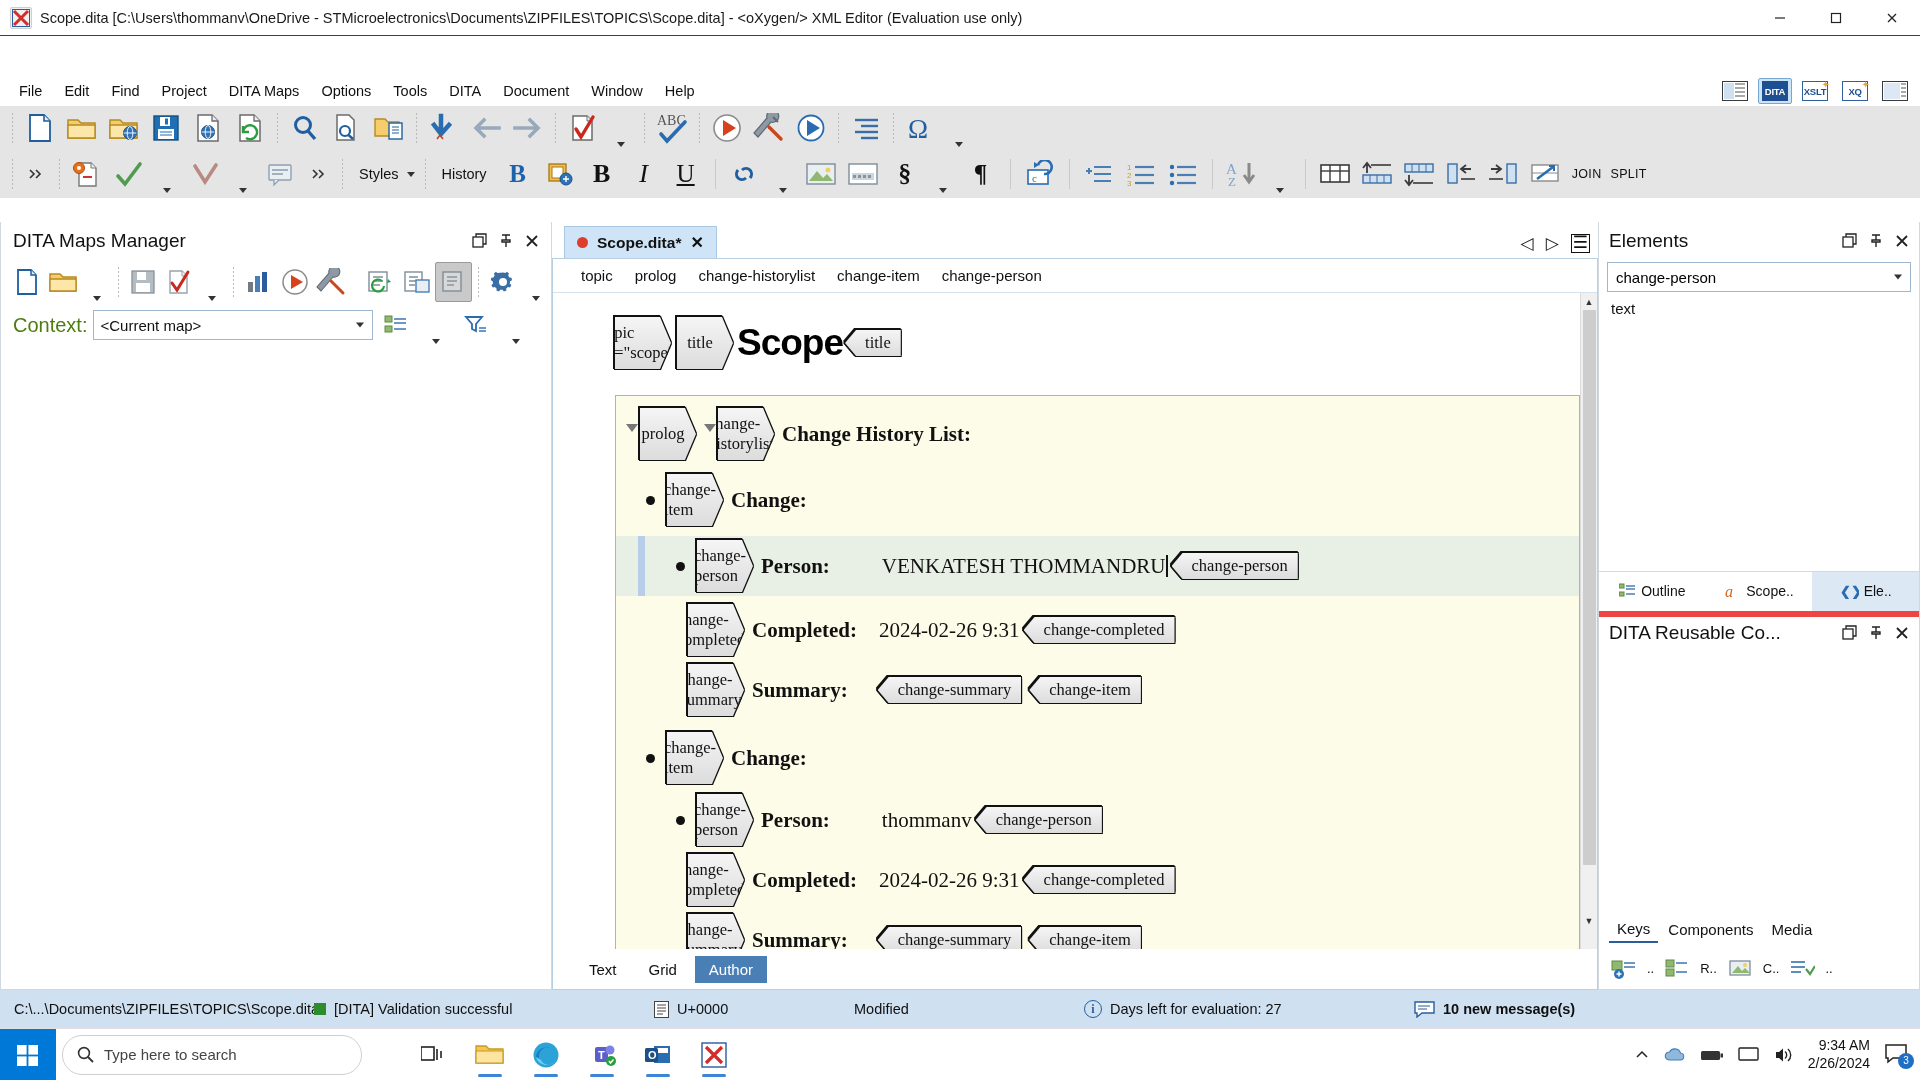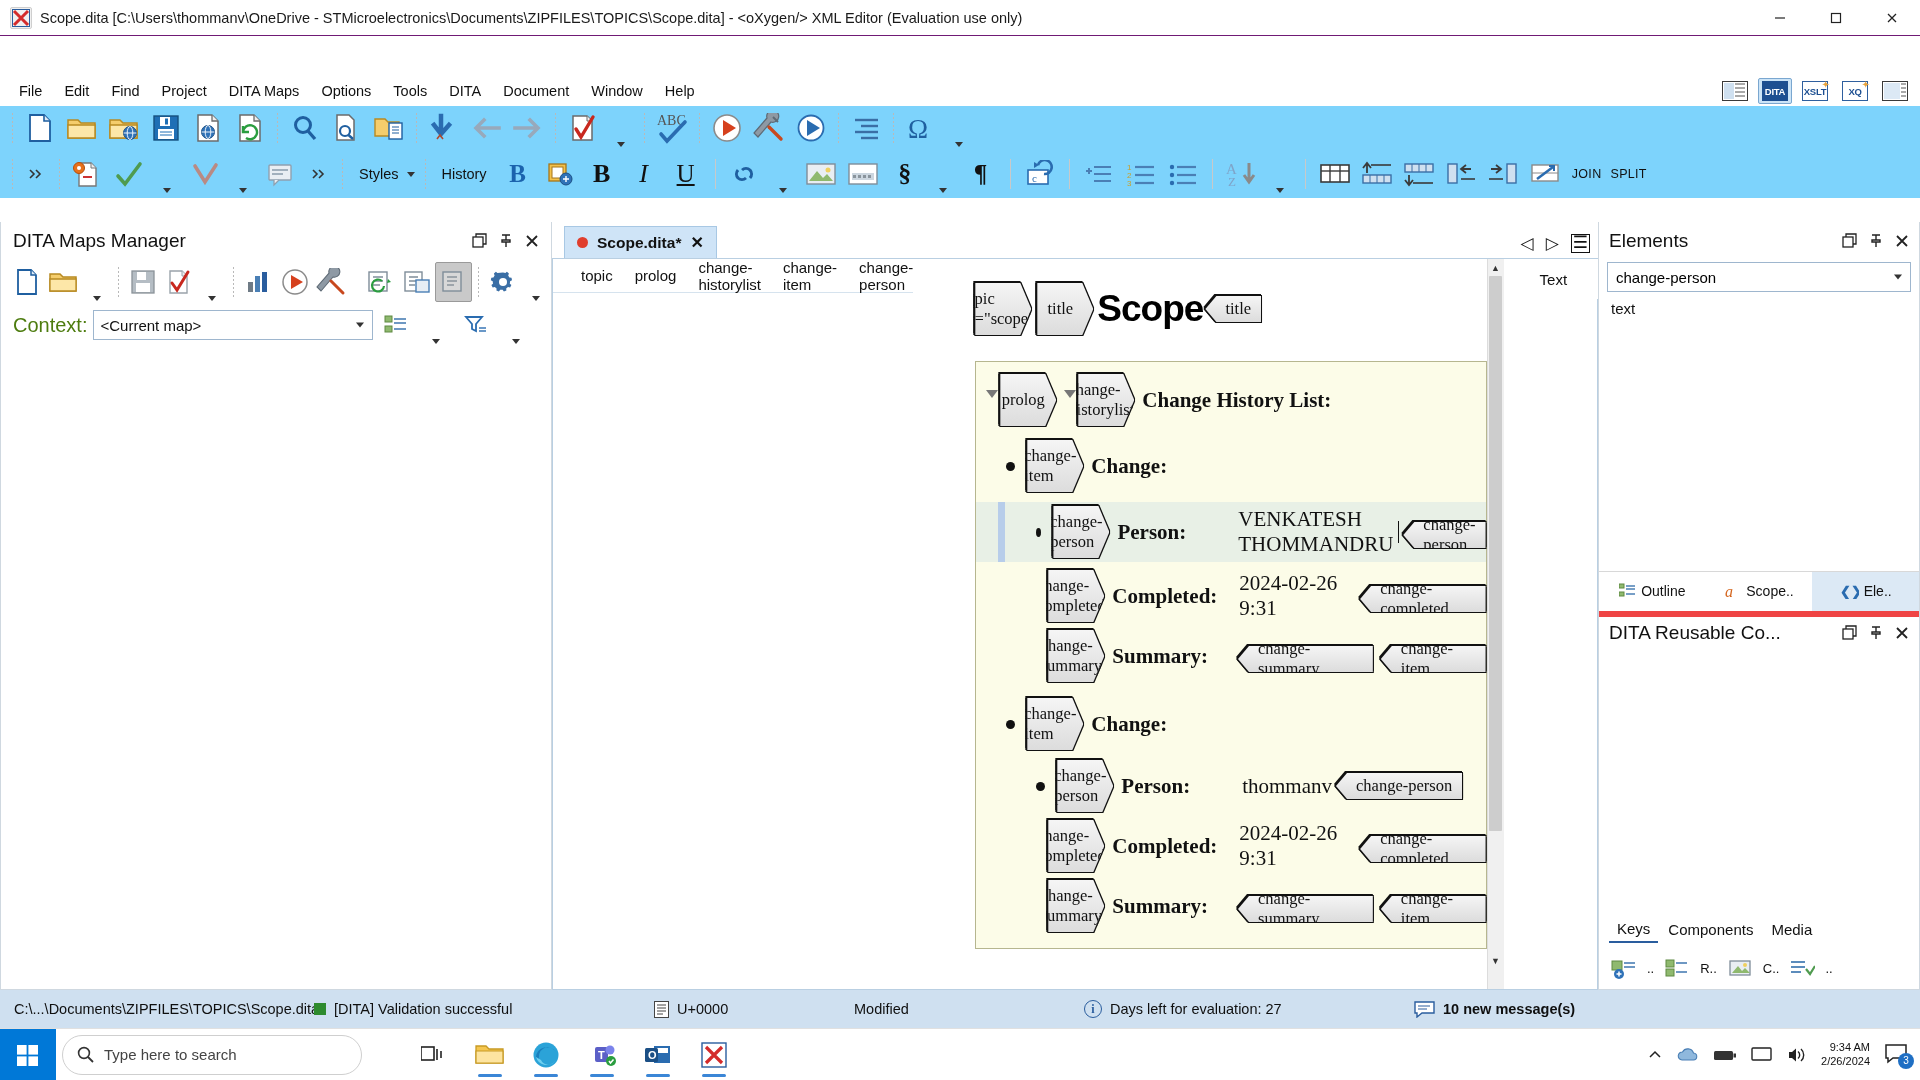--- a/index.html
+++ b/index.html
@@ -52,21 +52,21 @@
     width:26px;height:20px;border:1.4px solid #2f5f9e; background:#fff;
     color:#1d4f91;font-size:9.5px;font-weight:bold;display:flex;align-items:center;justify-content:center;
     letter-spacing:-0.3px;
   }
   .badge-box.dita { background:#1d4f91; color:#fff; border-color:#1d4f91;}
   .star { position:absolute; top:1px; right:2px; color:#e8a33d; font-size:10px; }
 
   
   .toolbar {
     display: flex; align-items: center; height: 44px;
-    padding-left: 6px; background: #7dd3fc; gap: 0px; text-align: right;
+    padding-left: 6px; background: #e5e5e5; gap: 0px; text-align: right;
   }
   .tb2 { height: 48px; }
   .tbtn {
     width: 42px; height: 40px; display: flex; align-items: center; justify-content: center;
     position: relative; border: 1px solid transparent; border-radius: 2px;
   }
   .tbtn.small { width: 34px; }
   .sep { width: 1px; height: 30px; margin: 0 6px;
          background: repeating-linear-gradient(to bottom, #b9b9b9 0 2px, transparent 2px 4px); }
   .sep-solid { width:1px; height:30px; background:#c9c9c9; margin:0 8px;}
@@ -109,21 +109,21 @@
   .tabstrip { height:36px; display:flex; align-items:flex-end; position:relative; background:#fff; padding-left:12px;}
   .etab {
     height: 32px; display:flex; align-items:center; gap:9px; padding: 0 12px;
     background:#cfe4f7; border:1px solid #a8c8e4; border-bottom:none;
     font-size:15.5px; color:#111; font-weight:bold;
   }
   .dot { width:11px;height:11px;border-radius:50%; background:#e03e2d; }
   .tab-x { font-size:16px; font-weight:bold; color:#111; }
   .tabstrip-right { position:absolute; right:8px; bottom:4px; display:flex; align-items:center; gap:12px;}
   .editorbox {
-    flex:1; border:1px solid #b9cfe2; border-top:1px solid #b9cfe2; margin:0; display:flex; flex-direction:row; min-height:0;
+    flex:1; border:1px solid #b9cfe2; border-top:1px solid #b9cfe2; margin:0; display:flex; flex-direction:column; min-height:0;
   }
   .breadcrumb {
     height:34px; display:flex; align-items:center; gap:22px; padding-left:28px;
     border-bottom:1px solid #d6e3ee; font-size:15px; color:#111; background:#fff;
   }
   .canvas-area { flex:1; display:flex; min-height:0; position:relative; background:#fff;}
   .canvas {
     flex:1; position:relative; overflow:hidden; background:#fff;
     padding: 24px 0 0 62px;
   }
@@ -198,21 +198,21 @@
   
   .taskbar{ position:absolute;left:0;right:0;bottom:0;height:52px;background:#ffffff;
             display:flex;align-items:center; border-top:1px solid #e0e0e0;}
   .start{ width:56px;height:52px;background:#0078d7;display:flex;align-items:center;justify-content:center;}
   .searchbox{ width:300px;height:40px;background:#ffffff;border:1px solid #cfcfcf;border-radius:20px;
               display:flex;align-items:center;gap:10px;padding:0 14px;margin-left:6px;font-size:15px;color:#444;}
   .tasks{ display:flex; align-items:center; gap:4px; margin-left:46px;}
   .tsk{ width:52px;height:48px;display:flex;align-items:center;justify-content:center;position:relative;}
   .tsk.run::after{ content:""; position:absolute; bottom:2px; left:14px; width:24px; height:3px; background:#3b86d6; border-radius:2px;}
   .tray{ margin-left:auto; display:flex; align-items:center; gap:14px; padding-right:10px; font-size:13px; color:#111;}
-  .clock{ display:flex;flex-direction:column;align-items:flex-end;line-height:1.25;font-size:11px;}
+  .clock{ display:flex;flex-direction:column;align-items:flex-end;line-height:1.25;font-size:14px;}
   .notif{ width:26px;height:24px;position:relative;}
   .nbadge{ position:absolute;right:-4px;bottom:-2px;background:#1f6fc4;color:#fff;border-radius:50%;
            width:16px;height:16px;font-size:10px;display:flex;align-items:center;justify-content:center;}
 </style>
 </head>
 <body>
 
 <div class="app">
 
   <div class="titlebar">

